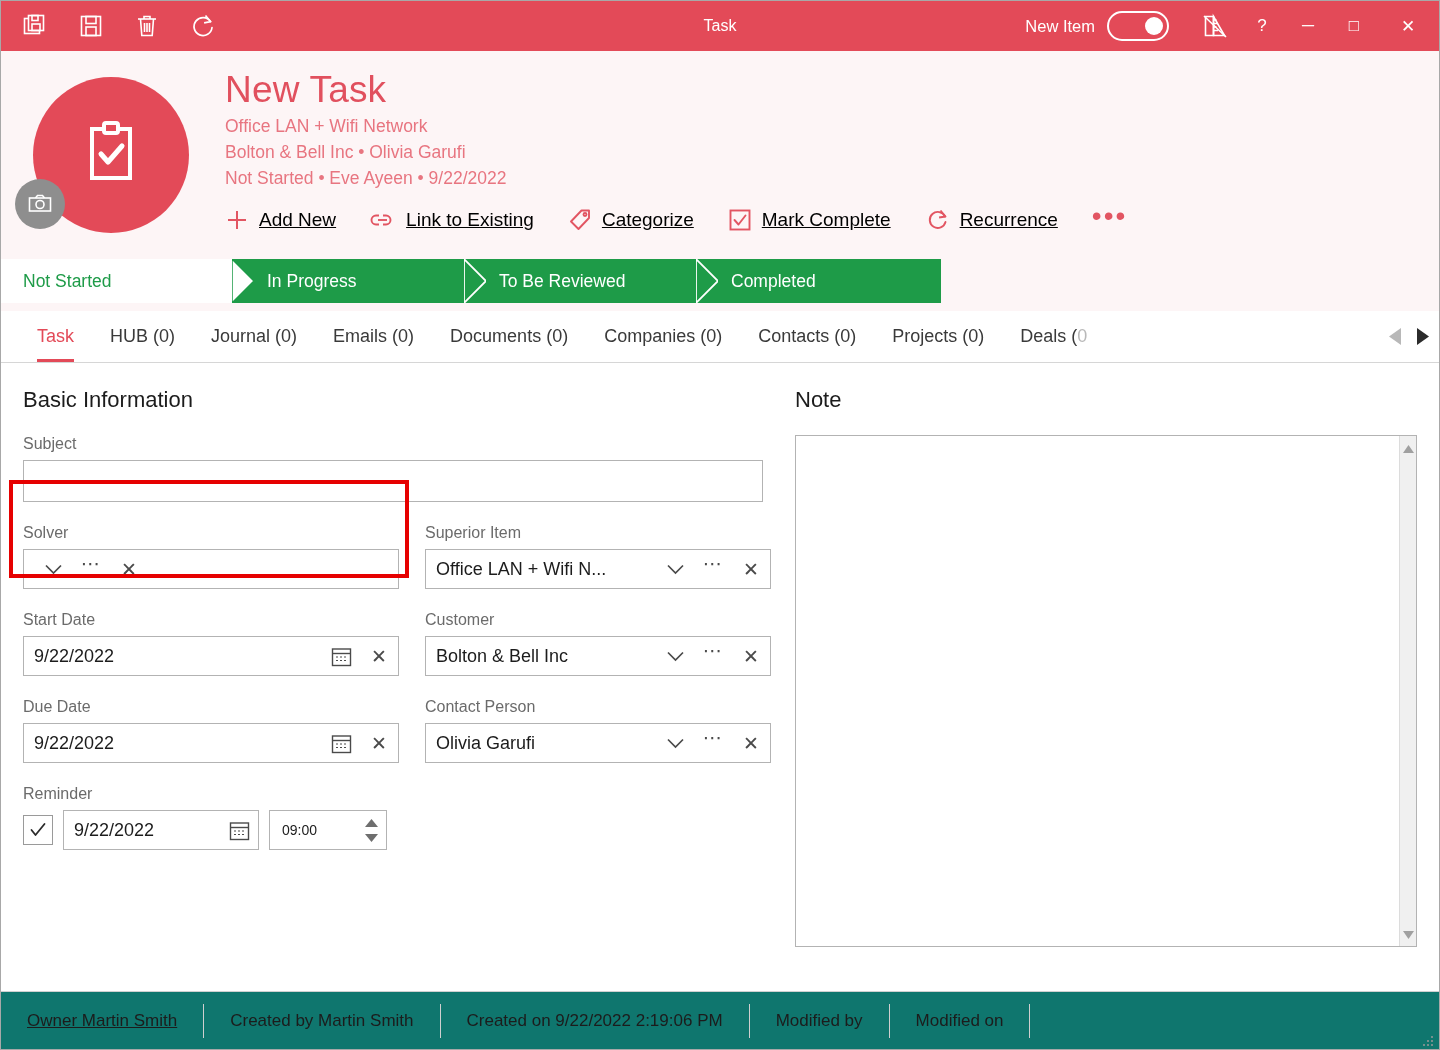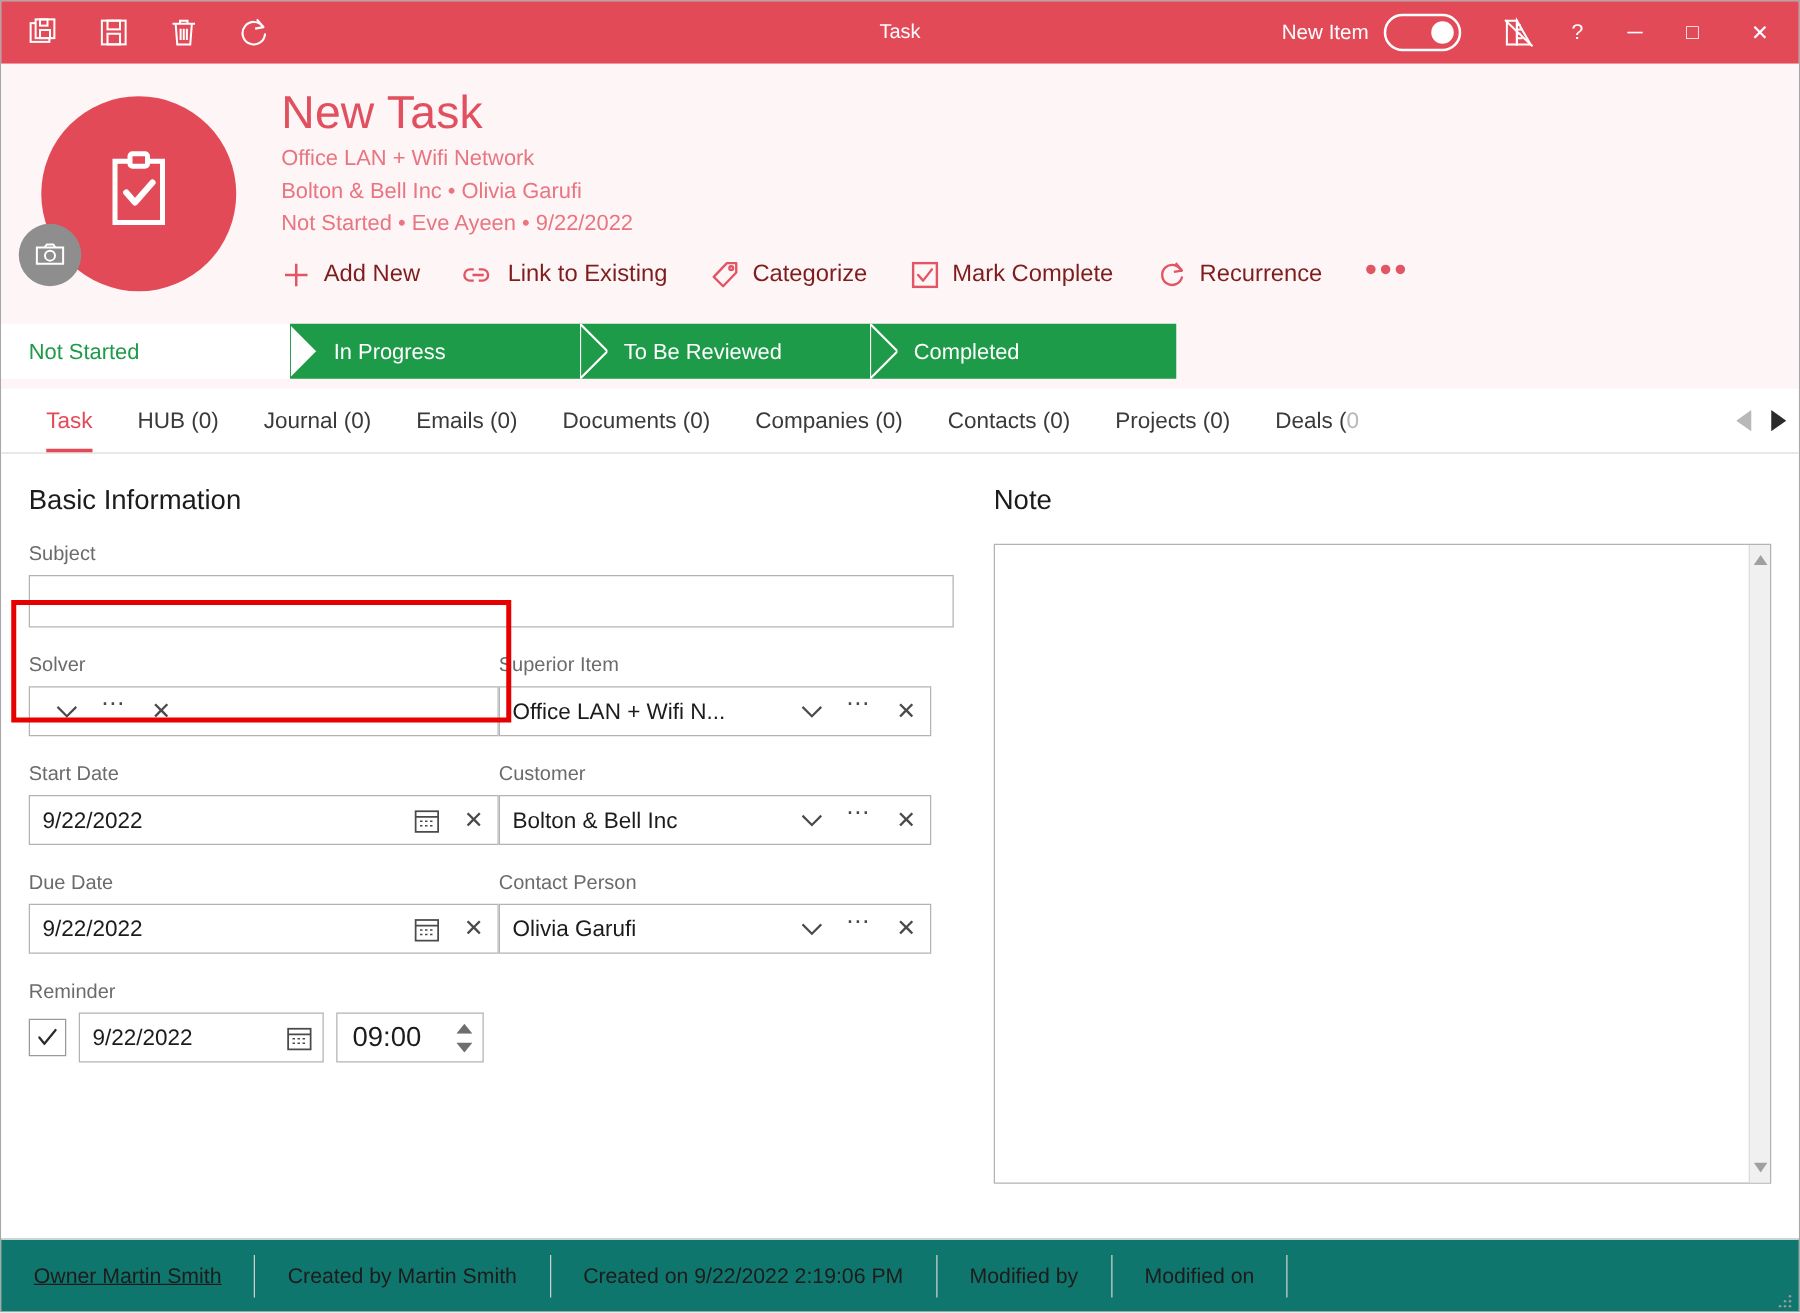--- a/index.html
+++ b/index.html
@@ -93,21 +93,21 @@
   }
   .hdr-sub {
     font-size: 17.5px; color: #e87580; line-height: 26px;
   }
   .hdr-actions {
     display: flex; align-items: center; gap: 34px;
     margin-top: 16px;
   }
   .hdr-act {
     display: flex; align-items: center; gap: 10px;
-    color: #7f1d1d; font-size: 19px; cursor: pointer; white-space: nowrap;
+    color: #000000; font-size: 19px; cursor: pointer; white-space: nowrap; text-decoration: underline;
   }
   .hdr-act svg { display: block; }
   .hdr-more {
     color: #e25562; font-size: 28px; line-height: 12px; cursor: pointer;
     letter-spacing: 2px; padding-bottom: 8px;
   }
 
   
   .pipeline-row {
     flex: 0 0 52px; background: #fdf5f6;
@@ -177,21 +177,21 @@
   }
   .input-val { flex: 1 1 auto; overflow: hidden; white-space: nowrap; }
   .ctrl {
     width: 38px; height: 38px; flex: 0 0 38px;
     display: flex; align-items: center; justify-content: center;
     cursor: pointer; color: #4a4a4a;
   }
   .ctrl.dots { font-size: 19px; letter-spacing: 1.5px; line-height: 8px; padding-bottom: 11px; }
   .ctrl.x { font-size: 19px; }
 
-  .row2 { display: flex; }
+  .row2 { display: flex; gap: 26px; }
   .col-a { width: 376px; flex: 0 0 376px; }
   .col-b { width: 346px; flex: 0 0 346px; }
 
   .subject-box { width: 740px; height: 42px; }
 
   
   .focus-inner {
     flex: 1 1 auto; height: 34px; margin: 2px 0 2px 2px;
     border: 1px dotted #4a4a4a;
     display: flex; align-items: center; padding-left: 8px;
@@ -208,21 +208,21 @@
   .checkbox {
     width: 30px; height: 30px; border: 1px solid #9a9a9a; background: #ffffff;
     display: flex; align-items: center; justify-content: center;
     cursor: pointer; flex: 0 0 30px;
   }
   .reminder-row { display: flex; align-items: center; gap: 10px; }
   .date-sm { width: 196px; }
   .time-box {
     width: 118px; height: 40px; border: 1px solid #b3b3b3; background: #ffffff;
     display: flex; align-items: center; padding-left: 12px;
-    font-size: 22px; color: #1c1c1c;
+    font-size: 14px; color: #1c1c1c;
   }
   .spinner {
     margin-left: auto; width: 30px; height: 38px;
     display: flex; flex-direction: column; align-items: center; justify-content: center;
     gap: 7px; cursor: pointer;
   }
 
   
   .note-box {
     height: 512px; border: 1px solid #b3b3b3; background: #ffffff;

